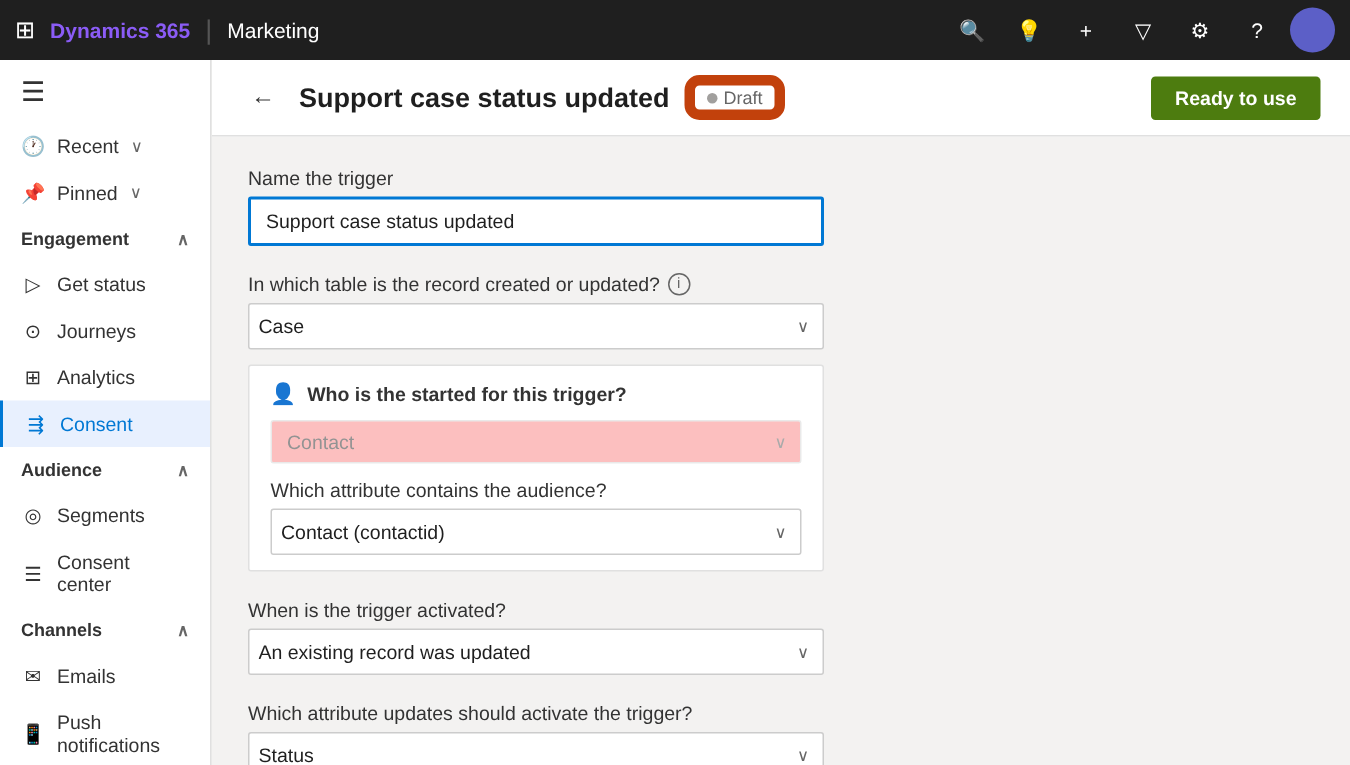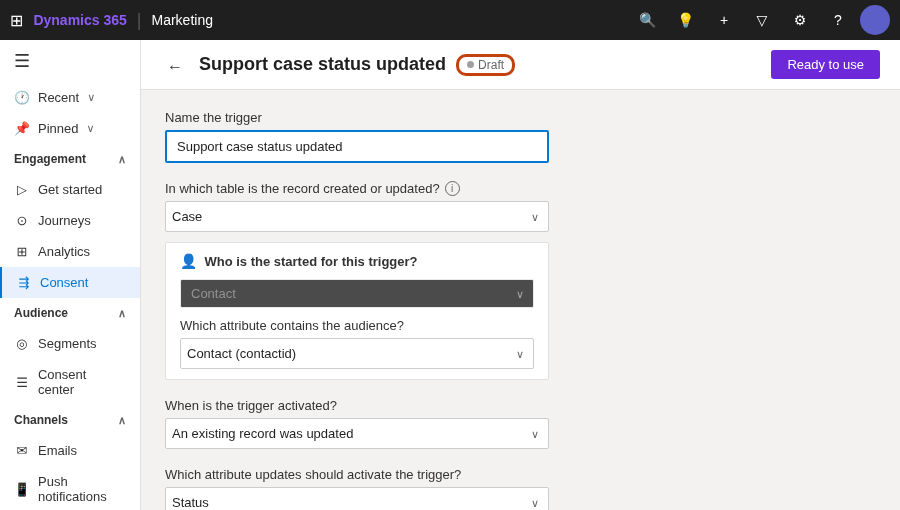--- a/index.html
+++ b/index.html
@@ -158,38 +158,38 @@
       font-size: 18px;
       font-weight: 600;
       color: #1f1f1f;
     }
     .draft-badge {
       display: flex;
       align-items: center;
       gap: 4px;
       font-size: 12px;
       color: #666;
-      border: 3px solid #c2410c;
+      border: 7px solid #c2410c;
       border-radius: 10px;
       padding: 1px 8px;
     }
     .draft-dot {
       width: 7px;
       height: 7px;
       border-radius: 50%;
       background: #a19f9d;
     }
     .ready-btn {
-      background: #6d28d9;
+      background: #4d7c0f;
       color: #fff;
       border: none;
       border-radius: 3px;
       padding: 7px 16px;
       font-size: 13px;
-      font-weight: 400;
+      font-weight: 700;
       cursor: pointer;
     }
 
     
     .form-area {
       padding: 20px 24px;
     }
     .form-group {
       margin-bottom: 18px;
     }
@@ -273,21 +273,21 @@
       font-size: 13px;
       color: #333;
       margin-bottom: 5px;
     }
     .select-disabled {
       width: 100%;
       border: 1px solid #e0e0e0;
       border-radius: 2px;
       padding: 6px 10px;
       font-size: 13px;
-      background: #000000;
+      background: #fca5a5;
       color: #666;
       appearance: none;
       cursor: not-allowed;
       position: relative;
     }
     .select-disabled-wrapper {
       position: relative;
     }
     .select-disabled-wrapper .chevron {
       position: absolute;
@@ -340,21 +340,21 @@
       <span class="sidebar-label">Pinned</span>
       <span class="sidebar-chevron">∨</span>
     </div>
 
     <div class="sidebar-section-header">
       <span>Engagement</span>
       <span class="sidebar-chevron">∧</span>
     </div>
     <div class="sidebar-section-item">
       <span class="sidebar-icon">▷</span>
-      <span class="sidebar-label">Get started</span>
+      <span class="sidebar-label">Get status</span>
     </div>
     <div class="sidebar-section-item">
       <span class="sidebar-icon">⊙</span>
       <span class="sidebar-label">Journeys</span>
     </div>
     <div class="sidebar-section-item">
       <span class="sidebar-icon">⊞</span>
       <span class="sidebar-label">Analytics</span>
     </div>
     <div class="sidebar-section-item active">

